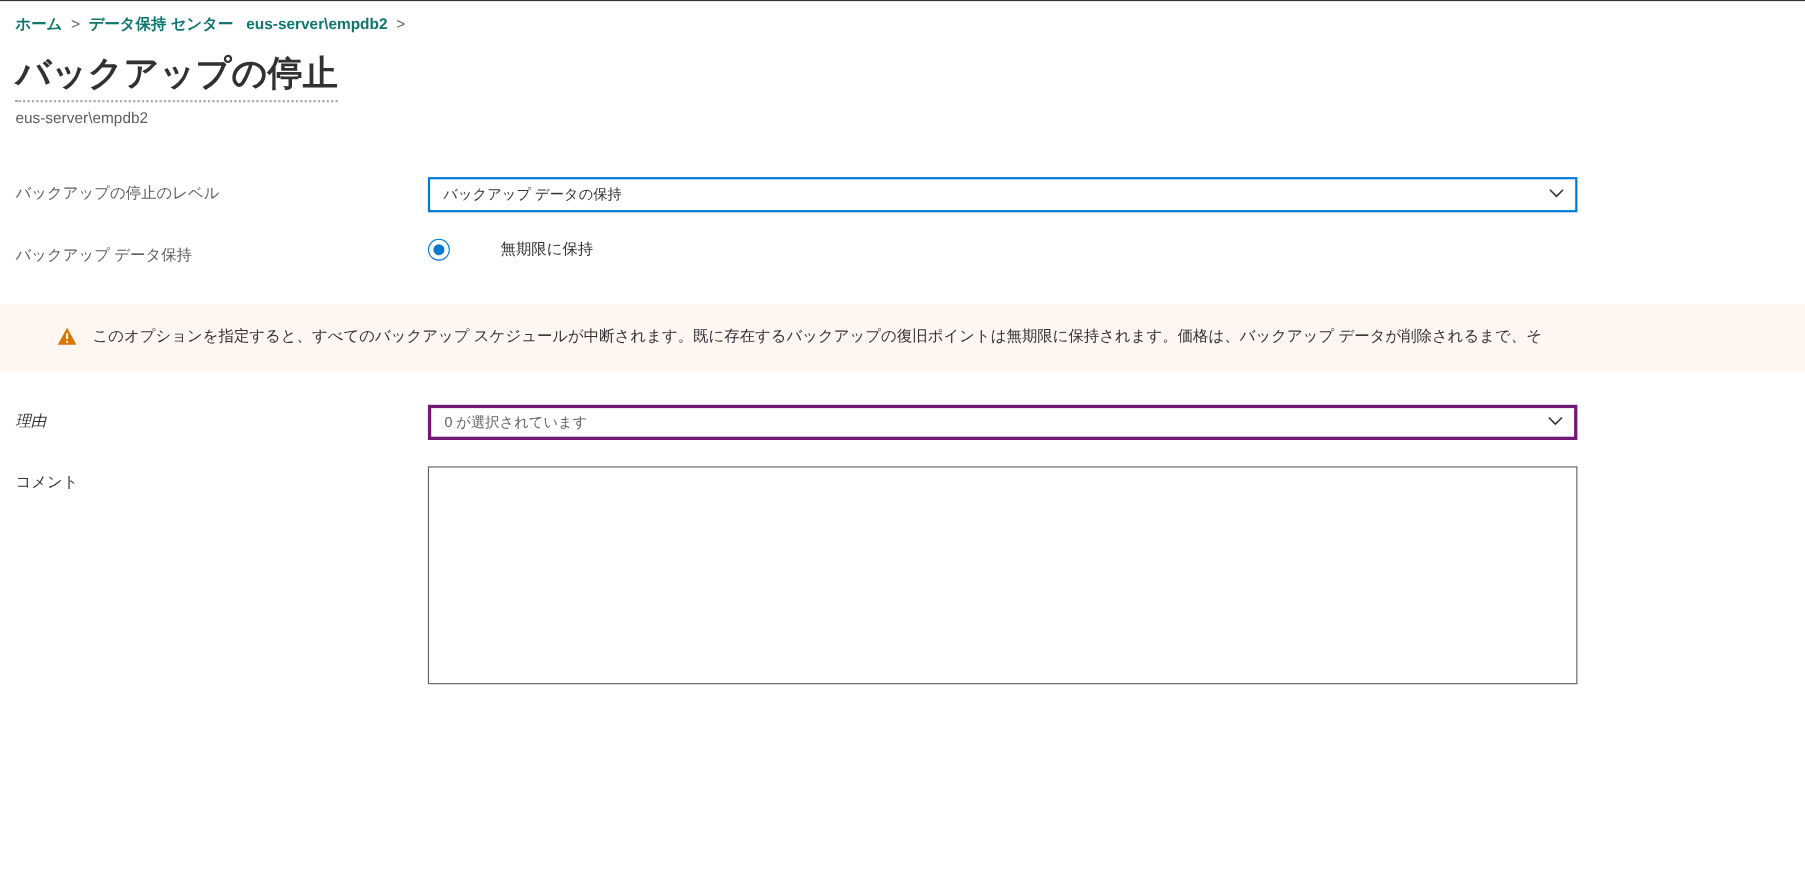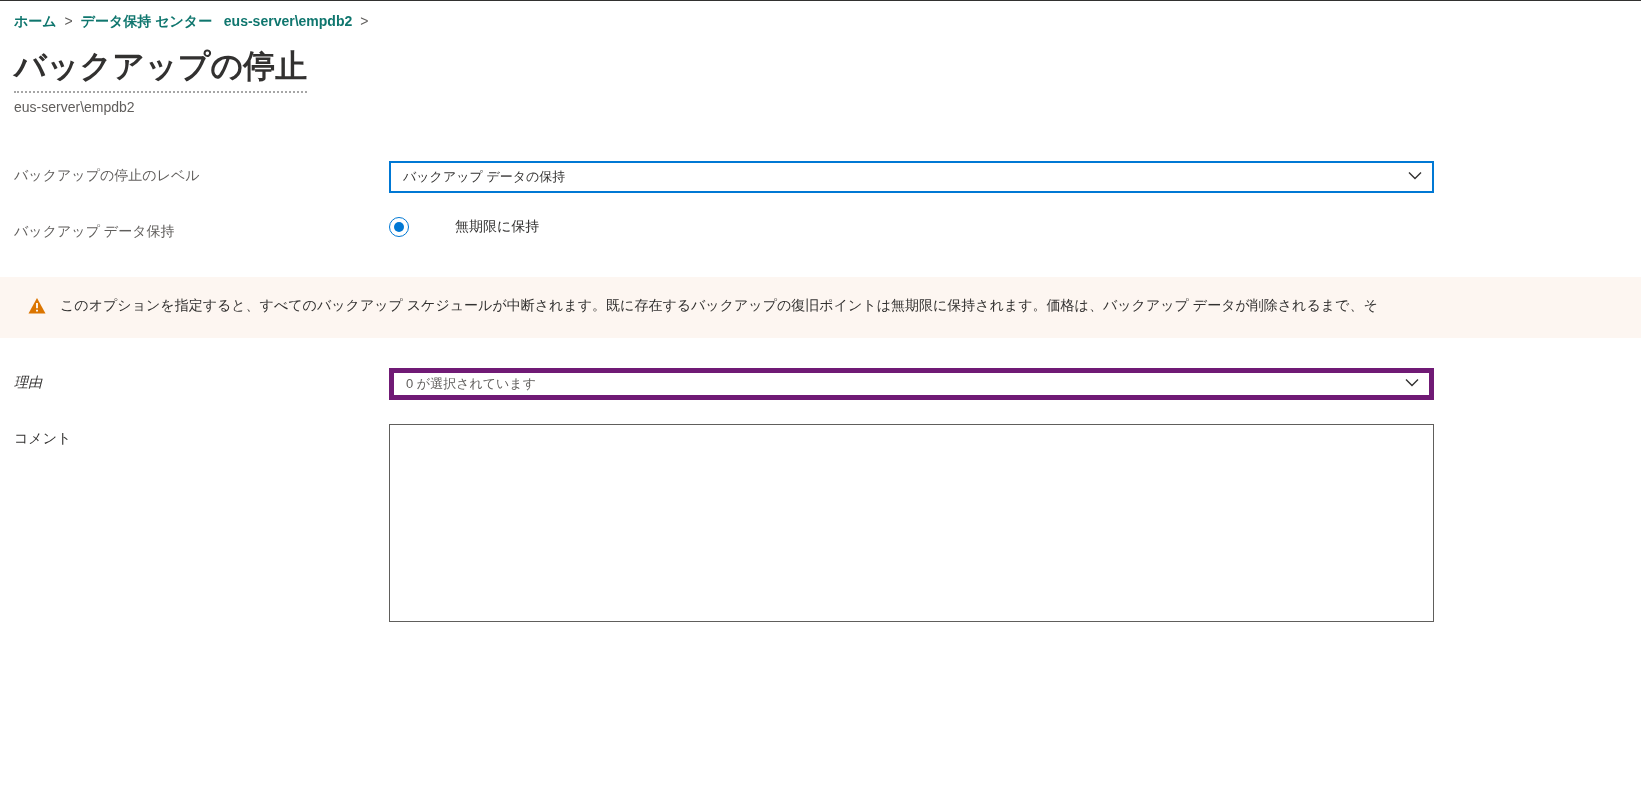--- a/index.html
+++ b/index.html
@@ -68,21 +68,21 @@
     border: 2px solid #0078d4;
     background: #ffffff;
     display: flex;
     align-items: center;
     padding: 0 36px 0 12px;
     font-size: 13px;
     color: #323130;
     cursor: pointer;
   }
   .select-box.plain {
-    border: 5px solid #701a75;
+    border: 3px solid #701a75;
   }
   .chevron {
     position: absolute;
     right: 10px;
     top: 50%;
     transform: translateY(-50%);
   }
   .radio-group { }
   .radio-opt {
     display: flex;
@@ -110,21 +110,21 @@
     height: 10px;
     background: #0078d4;
     border-radius: 50%;
   }
   .radio-label {
     font-size: 14px;
     color: #323130;
   }
   .info-banner {
     background: #fdf6f1;
-    padding: 20px 16px 20px 28px;
+    padding: 20px 16px 20px 52px;
     display: flex;
     align-items: flex-start;
     gap: 14px;
     margin: 26px 0 30px -14px;
     width: calc(100% + 28px);
     white-space: nowrap;
     overflow: hidden;
   }
   .banner-text {
     font-size: 14px;

